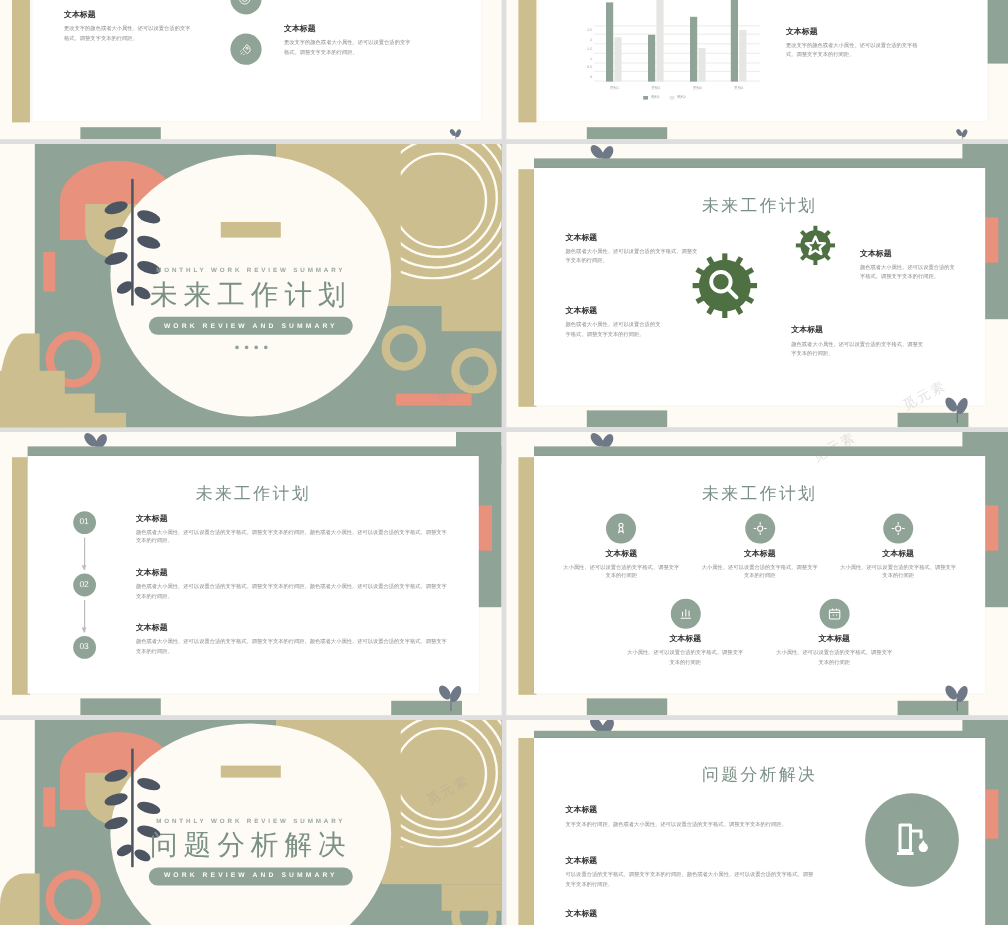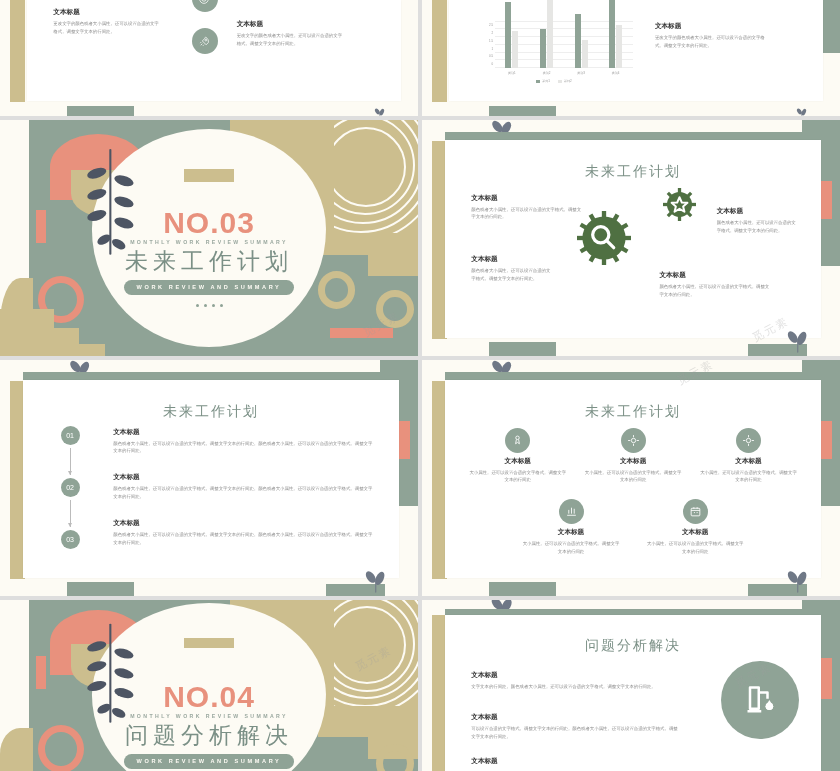--- a/index.html
+++ b/index.html
@@ -308,21 +308,20 @@
           <ellipse cx="17" cy="92" rx="10" ry="6" transform="rotate(-30 17 92)"></ellipse>
           <ellipse cx="43" cy="102" rx="10" ry="6" transform="rotate(30 43 102)"></ellipse>
           <ellipse cx="24" cy="124" rx="8" ry="5" transform="rotate(-50 24 124)"></ellipse>
           <ellipse cx="38" cy="130" rx="8" ry="5" transform="rotate(50 38 130)"></ellipse>
         </g>
       </svg>
     </div>
 
     <div class="content">
       <div class="dash"></div>
-      <div class="no">NO.03</div>
       <div class="sub-en">MONTHLY WORK REVIEW SUMMARY</div>
       <div class="cn">未来工作计划</div>
       <div class="badge">WORK REVIEW AND SUMMARY</div>
       <div class="dots">
           <span></span>
           <span></span>
           <span></span>
           <span></span>
         </div>
     </div>
@@ -596,21 +595,20 @@
           <ellipse cx="17" cy="92" rx="10" ry="6" transform="rotate(-30 17 92)"></ellipse>
           <ellipse cx="43" cy="102" rx="10" ry="6" transform="rotate(30 43 102)"></ellipse>
           <ellipse cx="24" cy="124" rx="8" ry="5" transform="rotate(-50 24 124)"></ellipse>
           <ellipse cx="38" cy="130" rx="8" ry="5" transform="rotate(50 38 130)"></ellipse>
         </g>
       </svg>
     </div>
 
     <div class="content" style="justify-content:flex-start;padding-top:9%;">
       <div class="dash" style="height:8%;margin-bottom:8%;"></div>
-      <div class="no">NO.04</div>
       <div class="sub-en">MONTHLY WORK REVIEW SUMMARY</div>
       <div class="cn">问题分析解决</div>
       <div class="badge">WORK REVIEW AND SUMMARY</div>
     </div>
     <div class="wm" style="right:6%;top:30%;">觅元素</div>
   </div>
 
   <div class="slide cs">
     <div class="leftbar" style="bottom:0;"></div>
     <div class="rightsage" style="height:100%;"></div>

